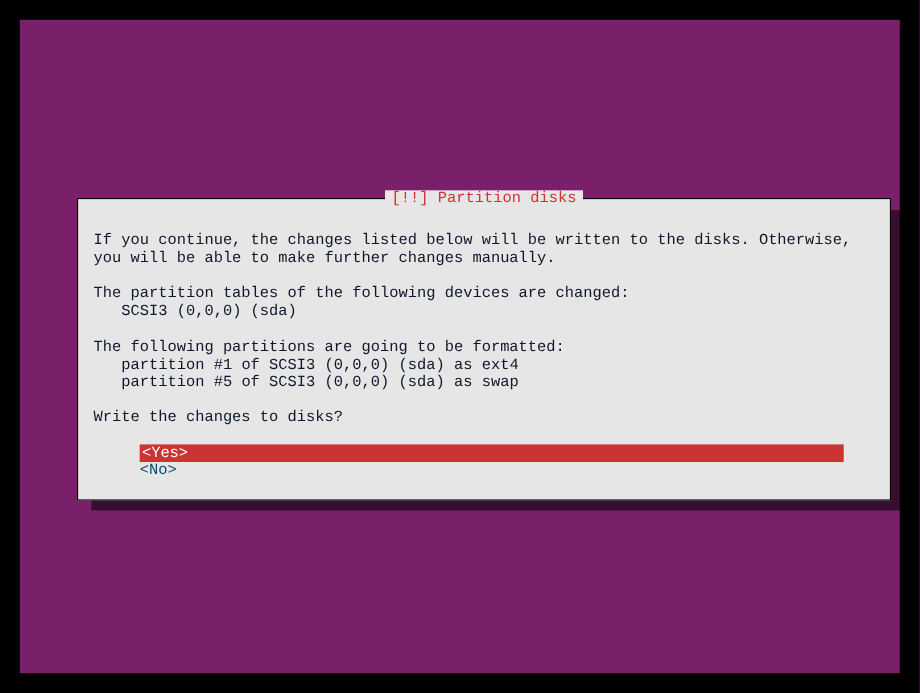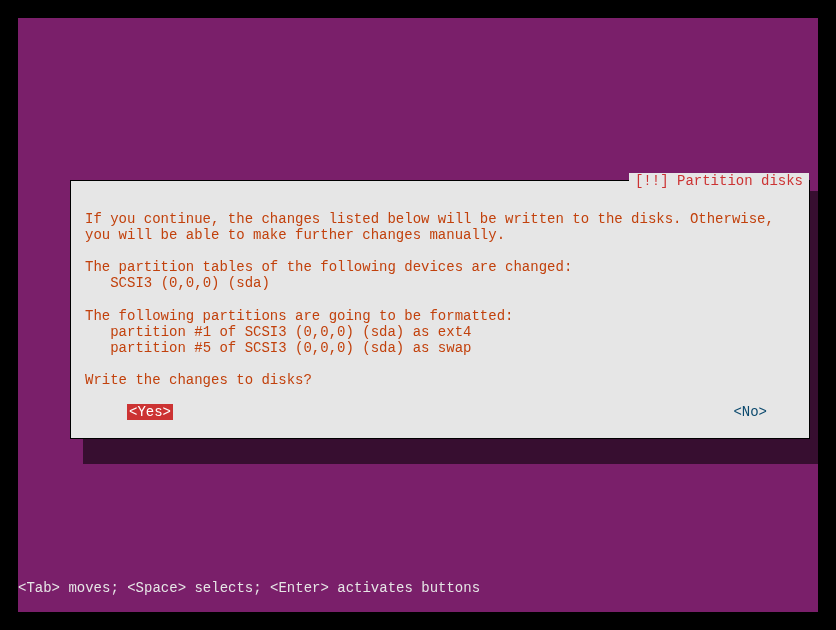--- a/index.html
+++ b/index.html
@@ -40,38 +40,39 @@
       width: 740px;
       background: #e6e6e6;
       border: 1px solid #000;
       padding: 18px 14px 18px 14px;
     }
     .dialog-title-wrap {
       position: absolute;
       top: -8px;
       left: 0;
       right: 0;
-      text-align: right;
+      text-align: center;
     }
     .dialog-title {
       display: inline-block;
       background: #e6e6e6;
       color: #cc3333;
       padding: 0 6px;
     }
     .dialog-body {
-      color: #c2410c;
+      color: #0f172a;
       white-space: pre-wrap;
       padding-top: 12px;
     }
     .button-row {
       margin-top: 16px;
       display: flex;
       justify-content: space-between;
       padding: 0 28px 0 42px;
+      flex-direction: column;
     }
     .btn {
       color: #0c4a6e;
       cursor: pointer;
     }
     .btn-selected {
       background: #cc3333;
       color: #fff;
       padding: 0 2px;
     }
@@ -105,15 +106,14 @@
    <span>partition #5 of SCSI3 (0,0,0) (sda) as swap</span>
 
 <span>Write the changes to disks?</span></div>
 
     <div class="button-row">
       <span class="btn btn-selected">&lt;Yes&gt;</span>
       <span class="btn">&lt;No&gt;</span>
     </div>
   </div>
 
-  <div class="hint-bar">&lt;Tab&gt; moves; &lt;Space&gt; selects; &lt;Enter&gt; activates buttons</div>
 
 </div>
 
 </body></html>

